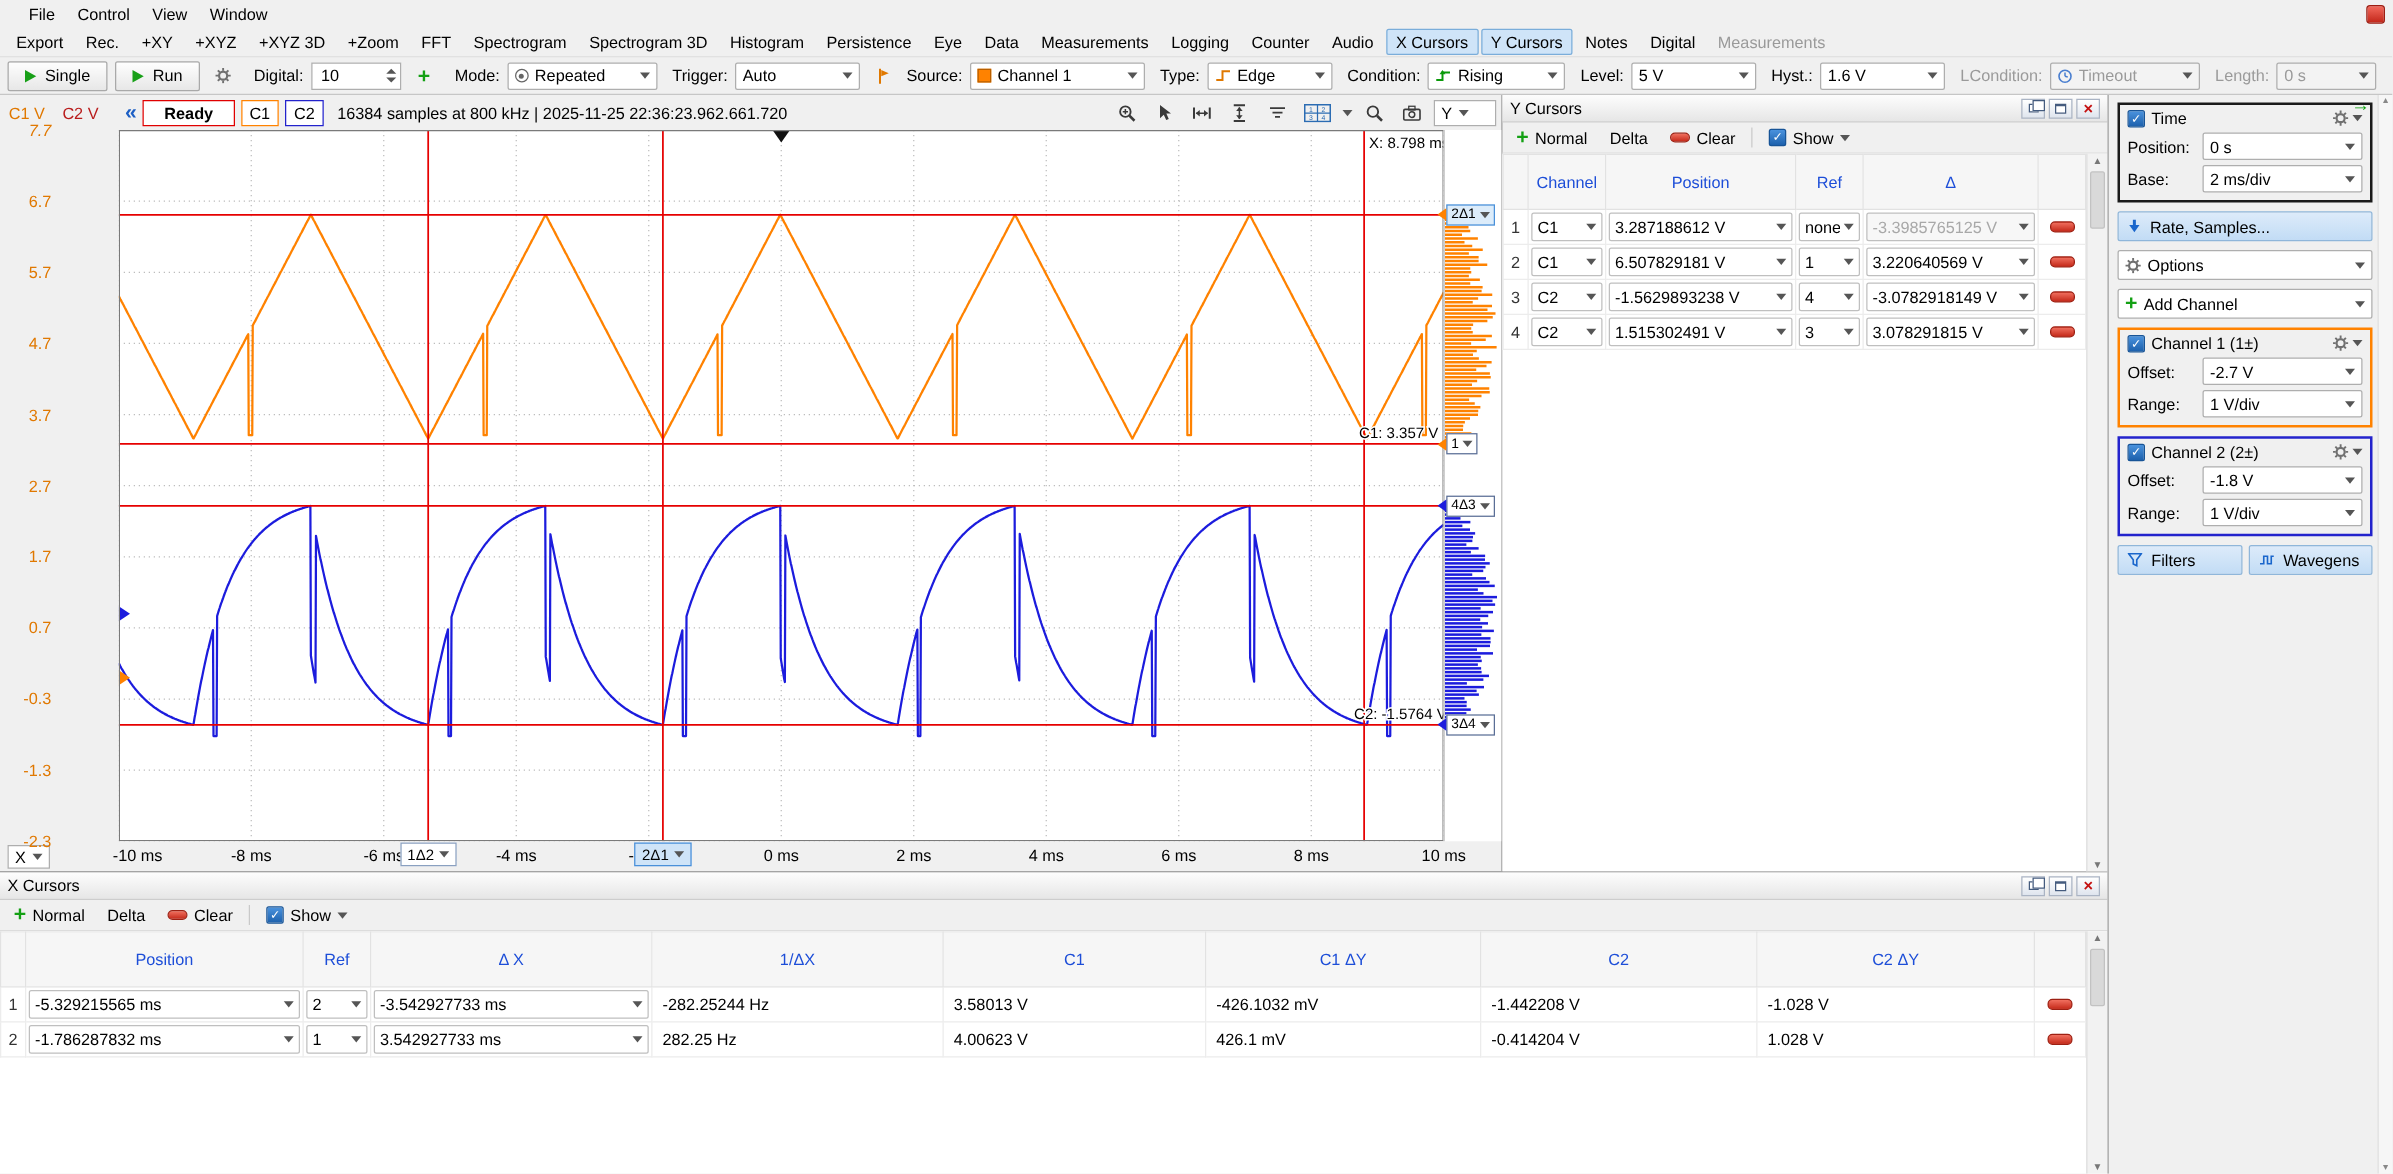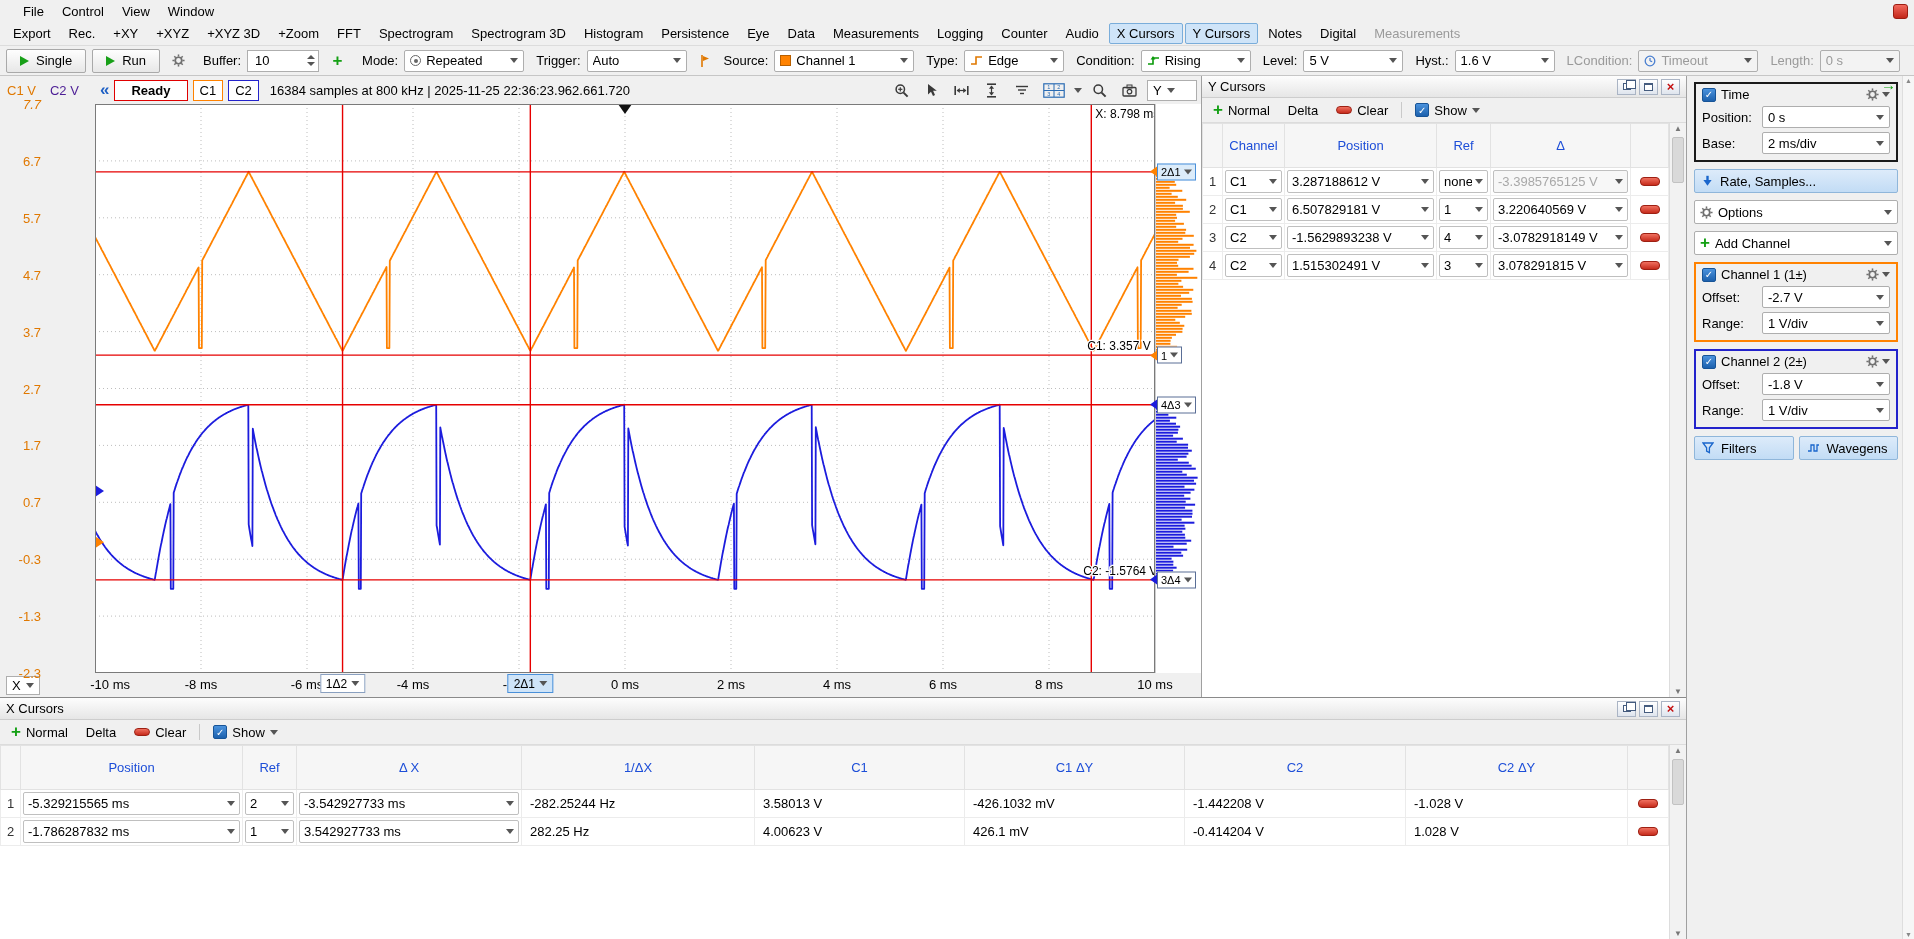--- a/index.html
+++ b/index.html
@@ -44,21 +44,21 @@
   .left-col { flex:1; min-width:0; display:flex; flex-direction:column; }
   .scope-row { flex:1; min-height:0; display:flex; }
   .scope-area { flex:1; min-width:0; display:flex; flex-direction:column; background:#f0f0f0; }
   .right-panel { width:228px; border-left:1px solid #a0a0a0; position:relative; padding:6px 16px 6px 7px; display:flex; flex-direction:column; gap:7px; background:#f0f0f0; }
   .y-cursors-panel { width:485px; border-left:1px solid #a0a0a0; display:flex; flex-direction:column; background:#f0f0f0; }
   .x-cursors-panel { height:242px; border-top:1px solid #8a8a8a; display:flex; flex-direction:column; background:#f0f0f0; }
 
   
   .scope-toolbar { height:28px; display:flex; align-items:center; gap:5px; padding-right:4px; }
   .axis-headers { width:95px; flex:none; display:flex; gap:14px; padding-left:7px; }
-  .c1h { color:#e07800; } .c2h { color:#4c1d95; }
+  .c1h { color:#e07800; } .c2h { color:#b91c1c; }
   .back-arrow { color:#1d5fc4; font-weight:bold; font-size:17px; line-height:14px; }
   .ready-box { background:#fff; border:1px solid #e00000; font-weight:bold; padding:2px 16px; }
   .ch-tab { background:#fff; padding:2px 6px; border:1px solid; }
   .ch-tab.c1 { border-color:#ff8200; }
   .ch-tab.c2 { border-color:#2323cc; }
   .sample-info { margin-left:6px; white-space:nowrap; }
   .sp { flex:1; }
   .mini-select { display:flex; align-items:center; gap:5px; background:#fff; border:1px solid #aeaeae; height:21px; padding:0 5px; }
 
   
@@ -278,21 +278,21 @@
   </button>
   <button class="cbtn">
     <span class="play-ic"></span>
     <span>Run</span>
   </button>
   <span class="sicon">
       <svg width="13" height="13">
         <use href="#s-gear"></use>
       </svg>
     </span>
-  <span class="clabel">Buffer:</span>
+  <span class="clabel">Digital:</span>
   <span class="spinbox">
     <span>10</span>
     <span class="spin-arrows">
         <span class="up"></span>
         <span class="dn"></span>
       </span>
   </span>
   <span class="sicon">
       <span class="plus-ic">+</span>
     </span>

